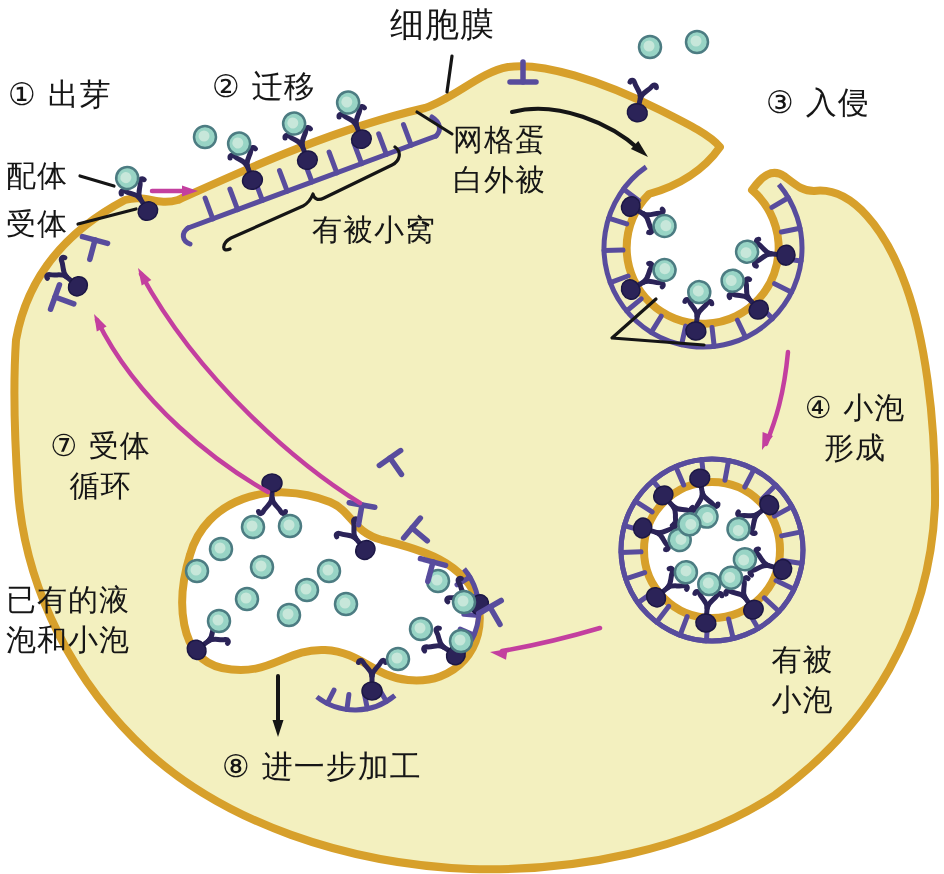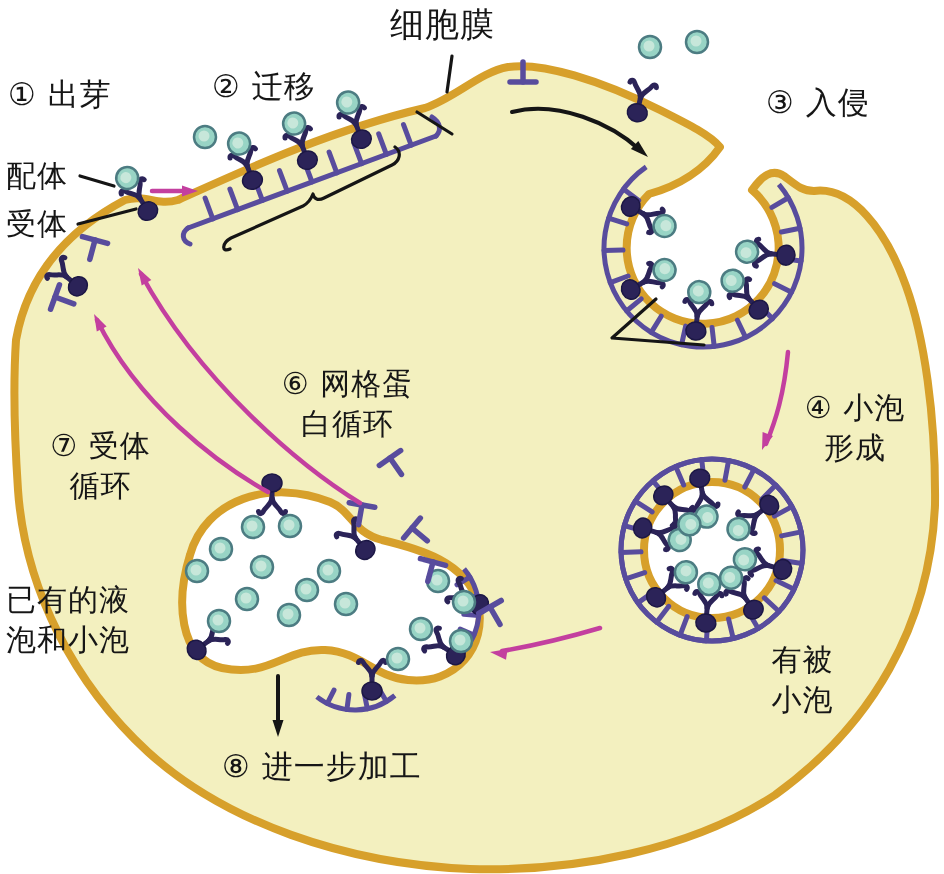--- a/index.html
+++ b/index.html
@@ -340,24 +340,25 @@
       <polygon class="mag-h" points="94,314 106.6,326.6 96.8,331.6"></polygon>
     </g>
   </svg>
 
   <div class="label" style="left:390px;top:2px;font-size:34px">细胞膜</div>
   <div class="label" style="left:8px;top:74px;font-size:31px">① 出芽</div>
   <div class="label" style="left:212px;top:66px;font-size:31px">② 迁移</div>
   <div class="label" style="left:766px;top:82px;font-size:31px">③ 入侵</div>
   <div class="label" style="left:6px;top:156px">配体</div>
   <div class="label" style="left:6px;top:204px">受体</div>
+  <div class="label" style="left:453px;top:120px">网格蛋
+白外被</div>
+  <div class="label" style="left:312px;top:210px">有被小窝</div>
   <div class="label" style="left:780px;top:388px;width:150px;text-align:center">④ 小泡
 形成</div>
-  <div class="label" style="left:250px;top:364px;width:195px;text-align:center">⑥ 网格蛋
-白循环</div>
   <div class="label" style="left:28px;top:426px;width:145px;text-align:center">⑦ 受体
 循环</div>
   <div class="label" style="left:6px;top:580px">已有的液
 泡和小泡</div>
   <div class="label" style="left:222px;top:746px;font-size:31px">⑧ 进一步加工</div>
   <div class="label" style="left:745px;top:640px;width:115px;text-align:center">有被
 小泡</div>
 </div>
 
 </body></html>

